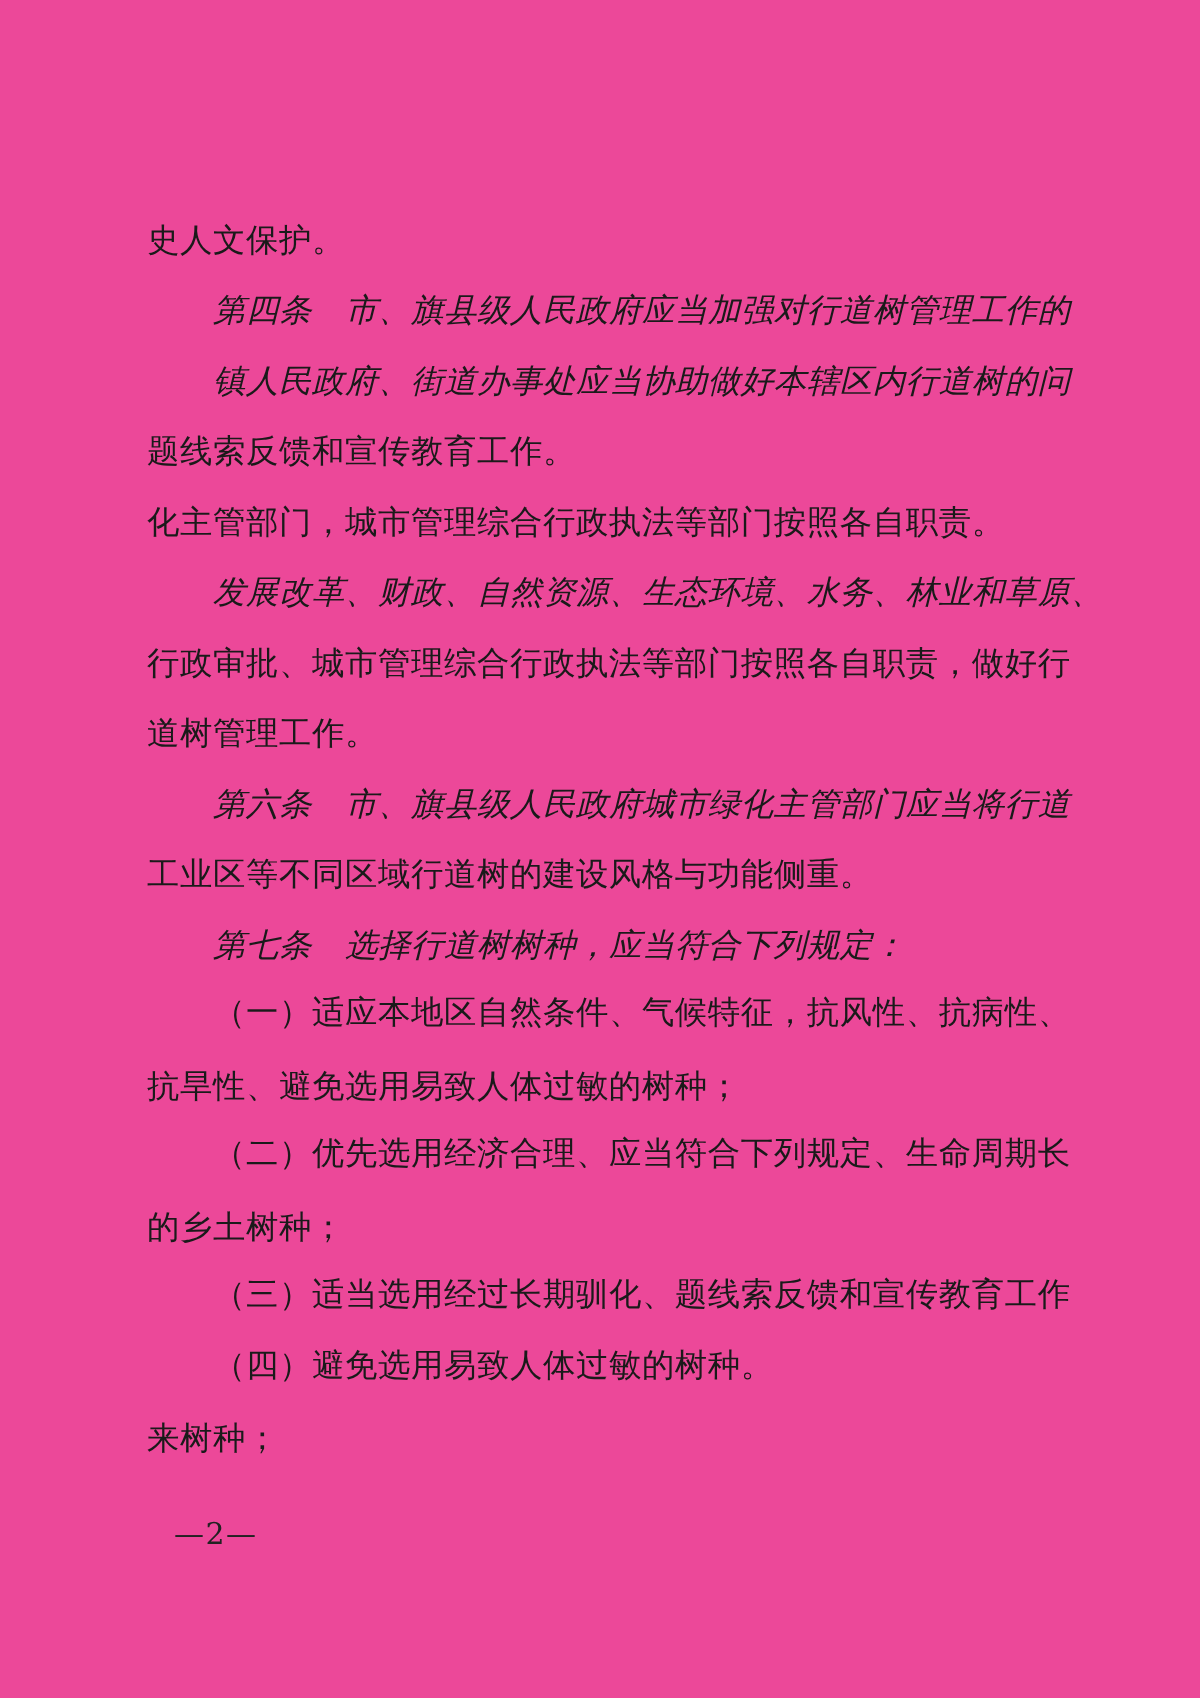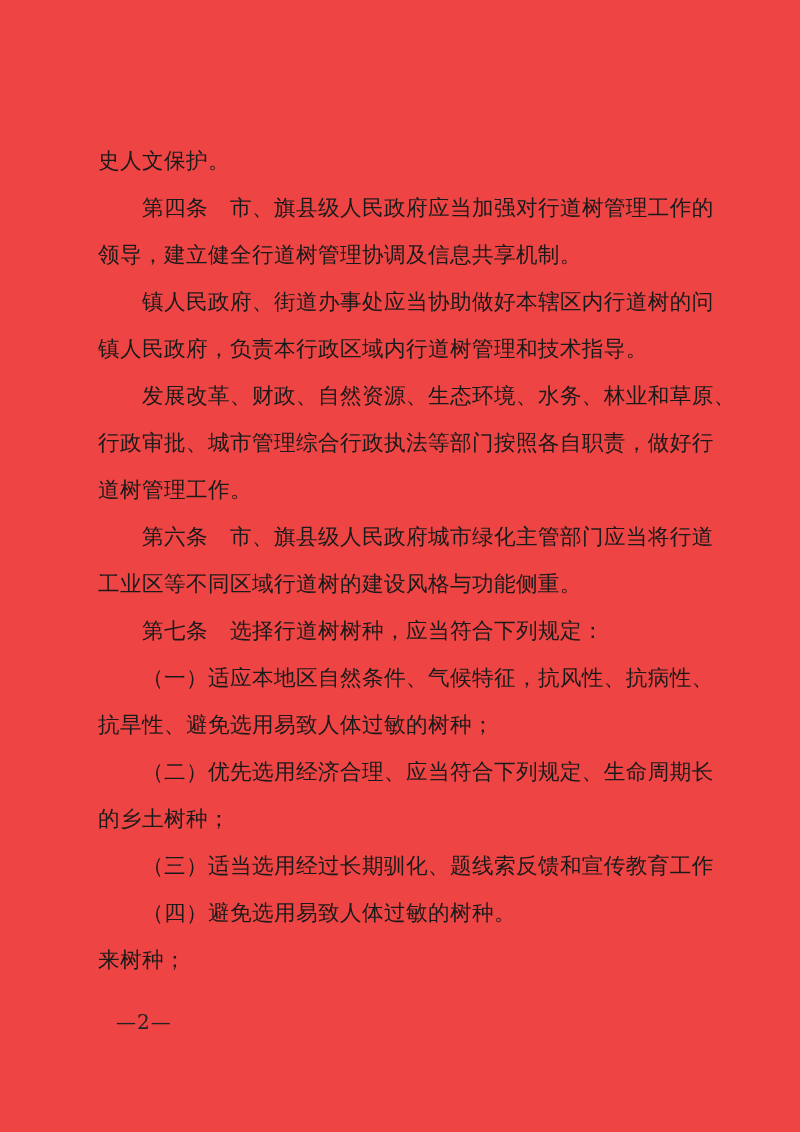--- a/index.html
+++ b/index.html
@@ -1,54 +1,54 @@
 <!DOCTYPE html>
 <html><head>
   <meta charset="utf-8">
   <style>
     html, body { margin: 0; padding: 0; background: #ffffff; }
     body { width: 800px; height: 1132px; position: relative; overflow: hidden; }
     .page {
-      position: absolute; left: 0; top: 0; width: 800px; height: 1132px; background: #ef4444;
+      position: absolute; left: 0; top: 0; width: 800px; height: 1132px; background: #ec4899;
     }
     .text-body {
       position: absolute;
       left: 98px;
       top: 137px;
       width: 600px;
       font-family: "DejaVu Sans", "Liberation Sans", sans-serif;
       font-size: 21.6px;
       line-height: 47px;
       color: #1a1a1a;
       letter-spacing: 0.4px;
     }
     .line { display: block; white-space: nowrap; height: 47px; }
-    .indent { padding-left: 44px; }
-    .indent-item { padding-left: 44px; }
+    .indent { padding-left: 44px; font-style: italic; }
+    .indent-item { padding-left: 44px; font-family: Liberation Mono, monospace; }
     .gap { display: inline-block; width: 22px; }
     .page-number {
       position: absolute;
       left: 116px;
       top: 1010px;
       font-family: "DejaVu Serif", "Liberation Serif", serif;
       font-size: 20px;
       color: #222;
       letter-spacing: 1px;
     }
   </style>
 </head>
 <body>
 
 <div class="page">
   <div class="text-body">
     <span class="line"><span>史人文保护。</span></span>
     <span class="line indent"><span>第四条</span><span class="gap"></span><span>市、旗县级人民政府应当加强对行道树管理工作的</span></span>
-    <span class="line"><span>领导，建立健全行道树管理协调及信息共享机制。</span></span>
     <span class="line indent"><span>镇人民政府、街道办事处应当协助做好本辖区内行道树的问</span></span>
-    <span class="line"><span>镇人民政府，负责本行政区域内行道树管理和技术指导。</span></span>
+    <span class="line"><span>题线索反馈和宣传教育工作。</span></span>
+    <span class="line"><span>化主管部门，城市管理综合行政执法等部门按照各自职责。</span></span>
     <span class="line indent"><span>发展改革、财政、自然资源、生态环境、水务、林业和草原、</span></span>
     <span class="line"><span>行政审批、城市管理综合行政执法等部门按照各自职责，做好行</span></span>
     <span class="line"><span>道树管理工作。</span></span>
     <span class="line indent"><span>第六条</span><span class="gap"></span><span>市、旗县级人民政府城市绿化主管部门应当将行道</span></span>
     <span class="line"><span>工业区等不同区域行道树的建设风格与功能侧重。</span></span>
     <span class="line indent"><span>第七条</span><span class="gap"></span><span>选择行道树树种，应当符合下列规定：</span></span>
     <span class="line indent-item"><span>（一）适应本地区自然条件、气候特征，抗风性、抗病性、</span></span>
     <span class="line"><span>抗旱性、避免选用易致人体过敏的树种；</span></span>
     <span class="line indent-item"><span>（二）优先选用经济合理、应当符合下列规定、生命周期长</span></span>
     <span class="line"><span>的乡土树种；</span></span>

